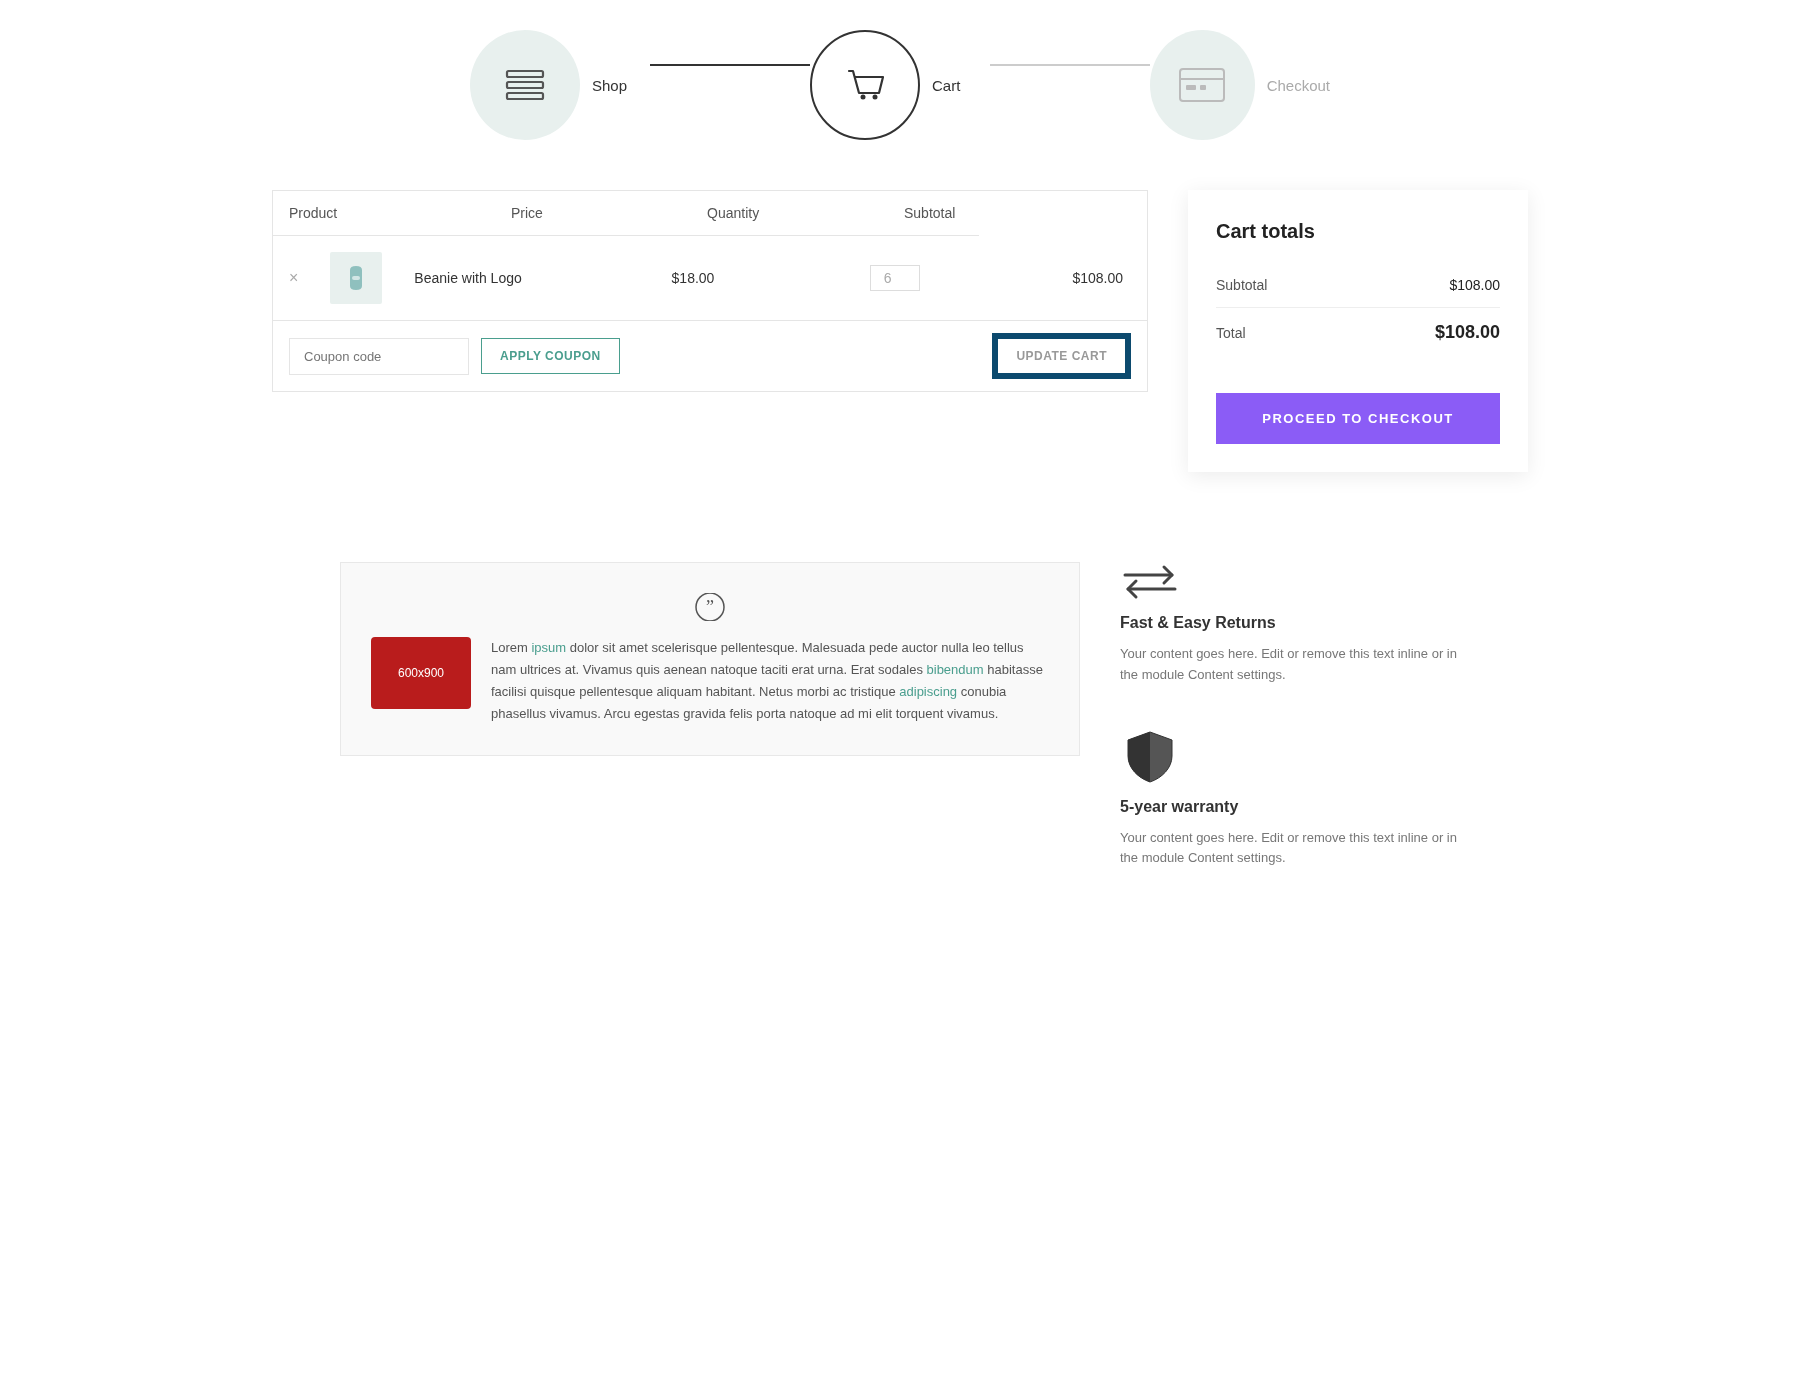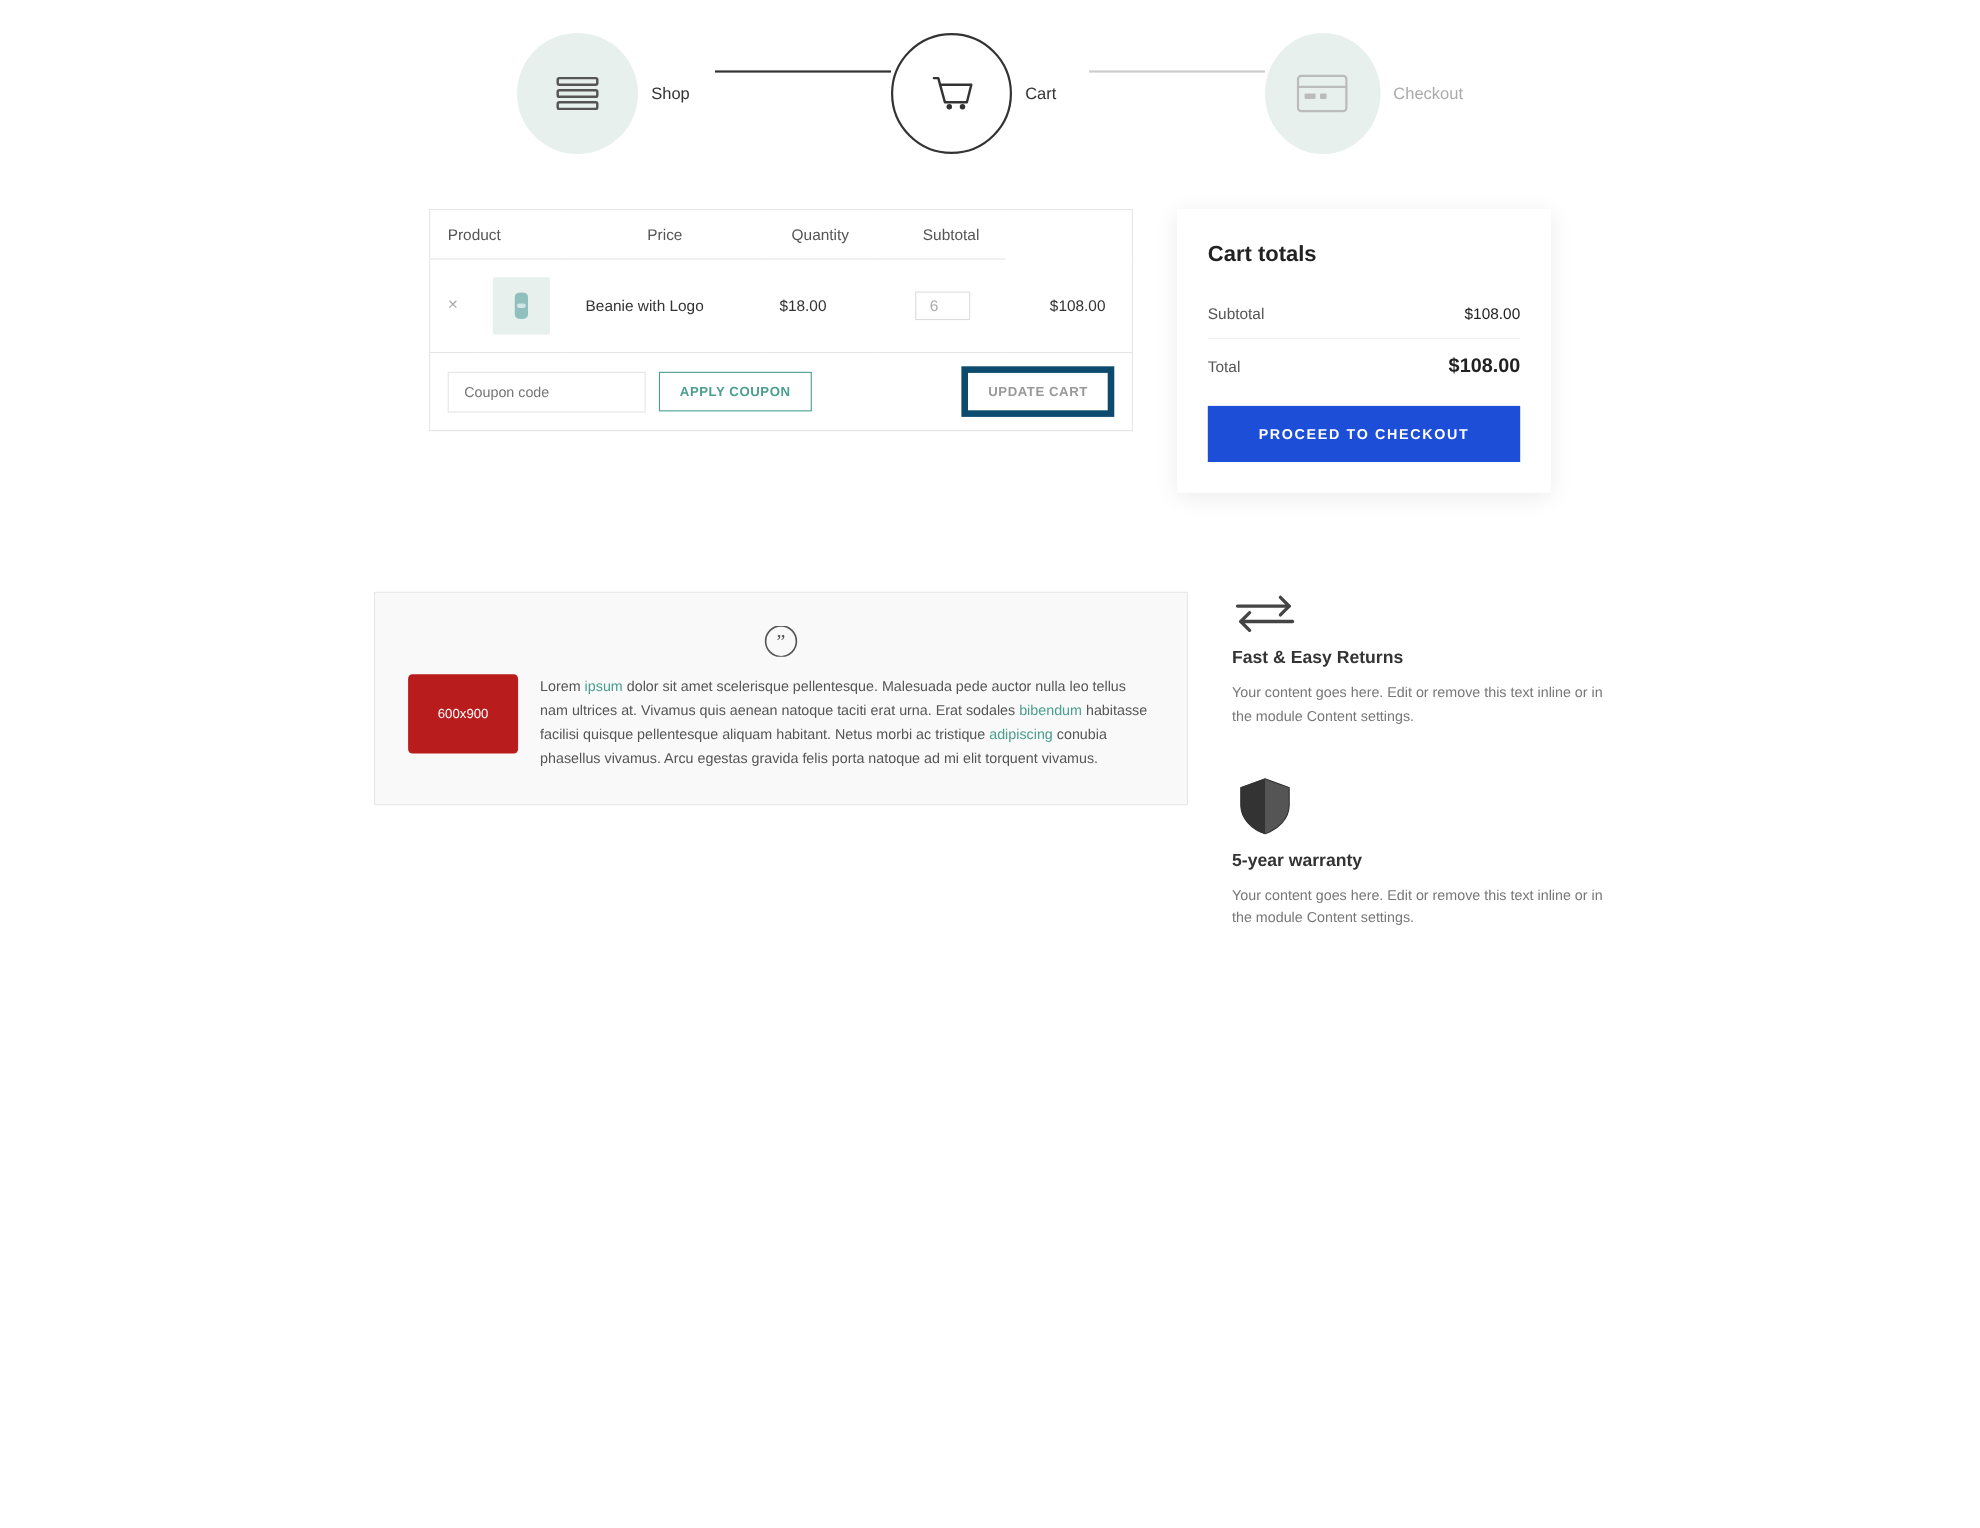--- a/index.html
+++ b/index.html
@@ -68,21 +68,21 @@
     .main-content {
       display: flex;
       justify-content: center;
       gap: 40px;
       padding: 30px 80px;
       align-items: flex-start;
     }
 
     
     .cart-table-wrapper {
-      width: 640px;
+      width: 876px;
     }
     .cart-table {
       width: 100%;
       border: 1px solid #e5e5e5;
       border-collapse: collapse;
     }
     .cart-table th {
       border-bottom: 1px solid #e5e5e5;
       padding: 14px 16px;
       font-weight: 500;
@@ -195,30 +195,30 @@
       font-size: 14px;
     }
     .totals-row:last-of-type {
       border-bottom: none;
     }
     .totals-label { color: #555; font-weight: 400; }
     .totals-value { font-weight: 400; color: #222; }
     .totals-total-value { font-weight: 700; font-size: 18px; color: #222; }
     .btn-checkout {
       width: 100%;
-      background: #1d4ed8;
+      background: #8b5cf6;
       color: #fff;
       border: none;
       padding: 18px;
       font-size: 13px;
       font-weight: 700;
       letter-spacing: 1.5px;
       text-transform: uppercase;
       cursor: pointer;
-      margin-top: 12px;
+      margin-top: 36px;
     }
 
     
     .bottom-content {
       display: flex;
       justify-content: center;
       gap: 40px;
       padding: 60px 80px 40px;
       align-items: flex-start;
     }

